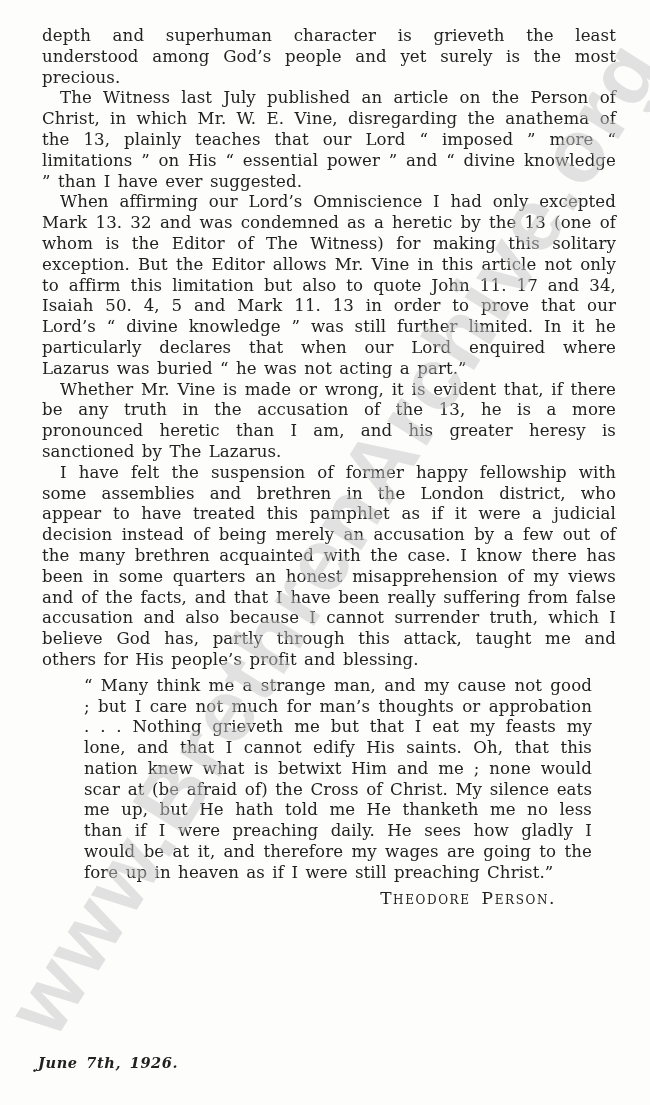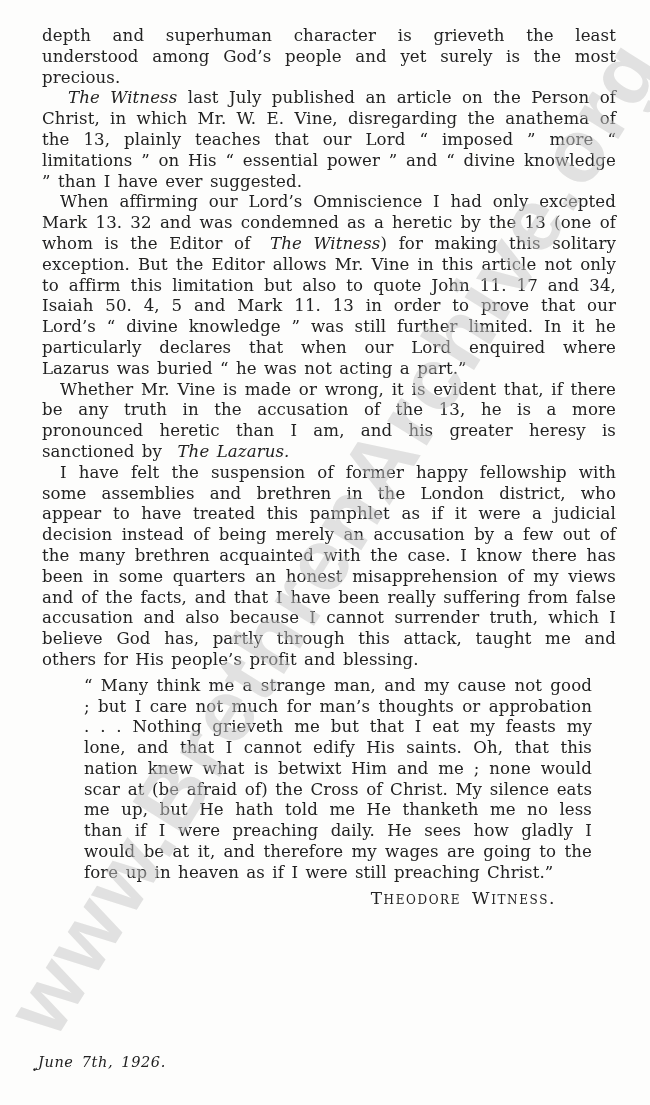--- a/index.html
+++ b/index.html
@@ -30,22 +30,20 @@
   .article p {
     margin: 0;
   }
   .article p.indent {
     text-indent: 18px;
   }
   .article p.quote {
     margin: 5px 24px 0 42px;
   }
   .ital {
-    font-style: italic;
-    margin-left: 8px;
   }
   .signature {
     margin-top: 4px;
     text-align: right;
     padding-right: 60px;
     font-variant: small-caps;
     letter-spacing: 1.6px;
     font-size: 17px;
     word-spacing: 4px;
   }
@@ -64,21 +62,21 @@
     font-size: 14.5px;
   }
   .date-mark {
     font-style: normal;
     font-weight: bold;
     vertical-align: -4px;
     margin-right: 1px;
   }
   .date-text {
     font-style: italic;
-    font-weight: normal;
+    font-weight: bold;
     letter-spacing: 0.6px;
     word-spacing: 3px;
   }
   .watermark {
     position: absolute;
     left: -14px;
     top: 998px;
     transform-origin: 0 0;
     transform: rotate(-58deg);
     font-family: "Liberation Sans", sans-serif;
@@ -99,19 +97,19 @@
   <div class="watermark">www.BrethrenArchive.org</div>
 
   <div class="article">
 
     <p class=""><span>depth and superhuman character is grieveth the least understood among God’s people and yet surely is the most precious.</span></p>
       <p class="indent"><span class="ital">The Witness</span><span> last July published an article on the Person of Christ, in which Mr. W. E. Vine, disregarding the anathema of the 13, plainly teaches that our Lord “ imposed ” more “ limitations ” on His “ essential power ” and “ divine knowledge ” than I have ever suggested.</span></p>
       <p class="indent"><span>When affirming our Lord’s Omniscience I had only excepted Mark 13. 32 and was condemned as a heretic by the 13 (one of whom is the Editor of </span><span class="ital">The Witness</span><span>) for making this solitary exception.  But the Editor allows Mr. Vine in this article not only to affirm this limitation but also to quote John 11. 17 and 34, Isaiah 50. 4, 5 and Mark 11. 13 in order to prove that our Lord’s “ divine knowledge ” was still further limited. In it he particularly declares that when our Lord enquired where Lazarus was buried “ he was not acting a part.”</span></p>
       <p class="indent"><span>Whether Mr. Vine is made or wrong, it is evident that, if there be any truth in the accusation of the 13, he is a more pronounced heretic than I am, and his greater heresy is sanctioned by </span><span class="ital">The Lazarus.</span></p>
       <p class="indent"><span>I have felt the suspension of former happy fellowship with some assemblies and brethren in the London district, who appear to have treated this pamphlet as if it were a judicial decision instead of being merely an accusation by a few out of the many brethren acquainted with the case.  I know there has been in some quarters an honest misapprehension of my views and of the facts, and that I have been really suffering from false accusation and also because I cannot surrender truth, which I believe God has, partly through this attack, taught me and others for His people’s profit and blessing.</span></p>
       <p class=" quote"><span>“ Many think me a strange man, and my cause not good ; but I care not much for man’s thoughts or approbation . . . Nothing grieveth me but that I eat my feasts my lone, and that I cannot edify His saints.  Oh, that this nation knew what is betwixt Him and me ; none would scar at (be afraid of) the Cross of Christ.  My silence eats me up, but He hath told me He thanketh me no less than if I were preaching daily.  He sees how gladly I would be at it, and therefore my wages are going to the fore up in heaven as if I were still preaching Christ.”</span></p>
-      <div class="signature">Theodore Witness.</div>
+      <div class="signature">Theodore Person.</div>
   </div>
 
 
   <div class="date-line"><span class="date-mark">.</span><span class="date-text">June 7th, 1926.</span></div>
 
 </div>
 
 </body></html>

